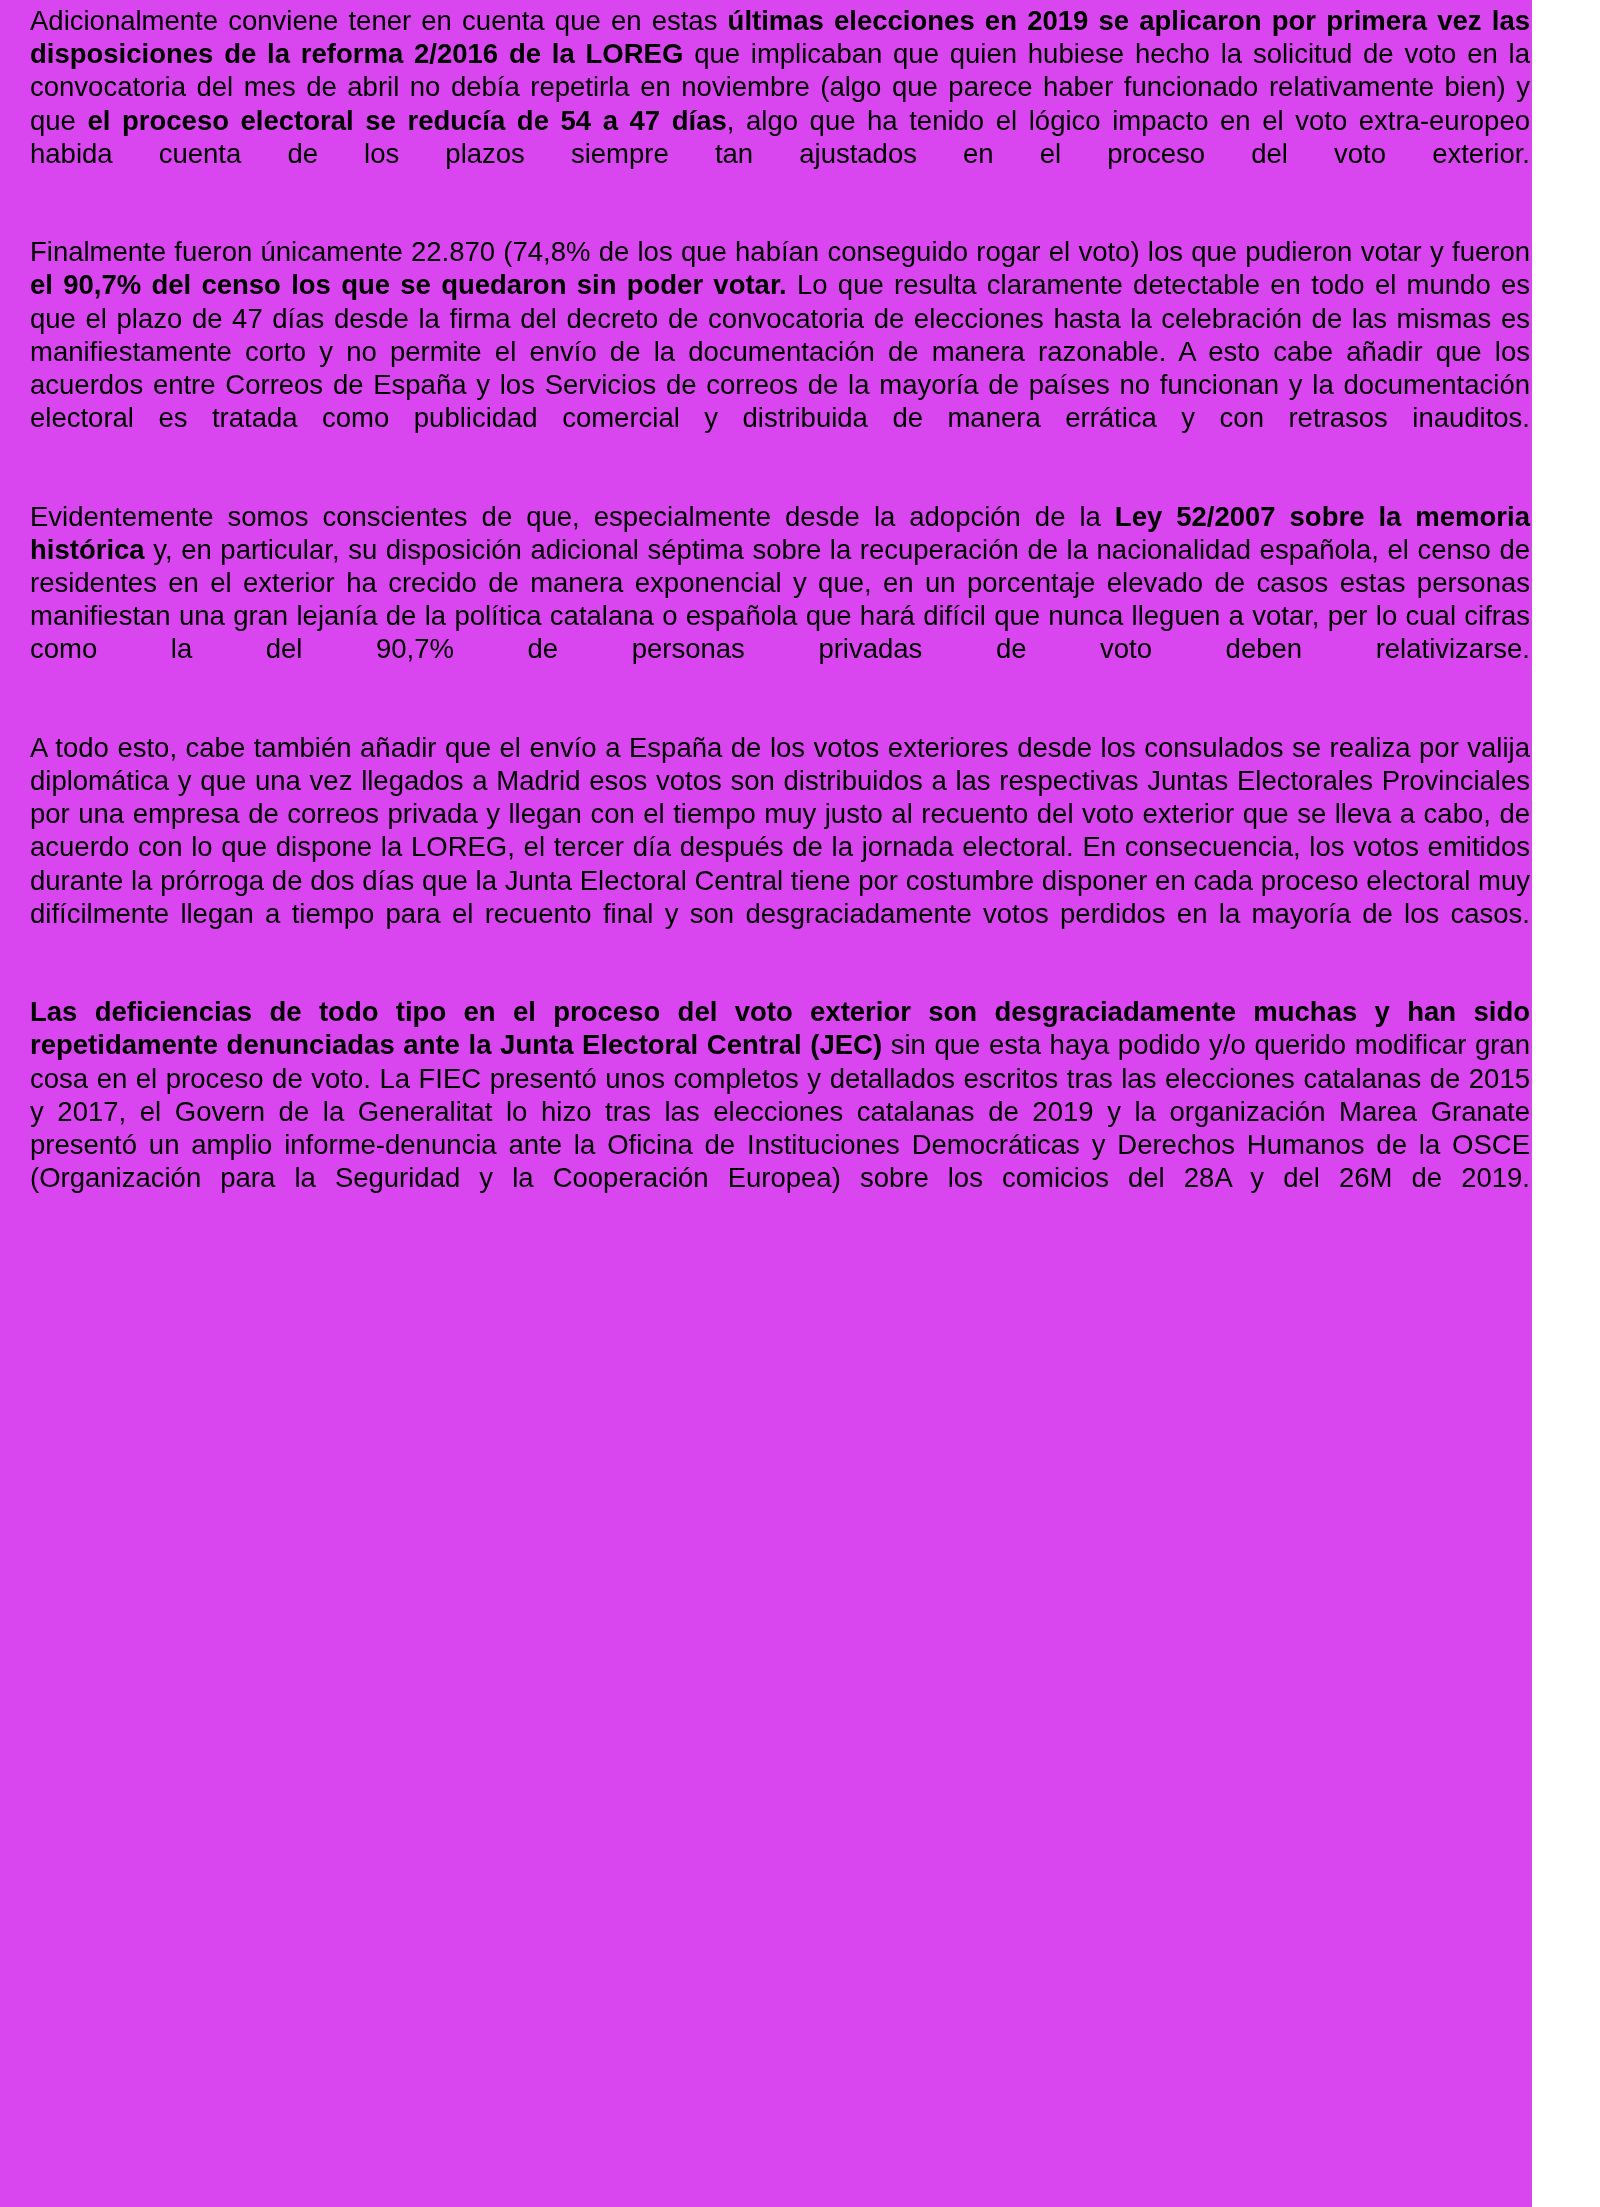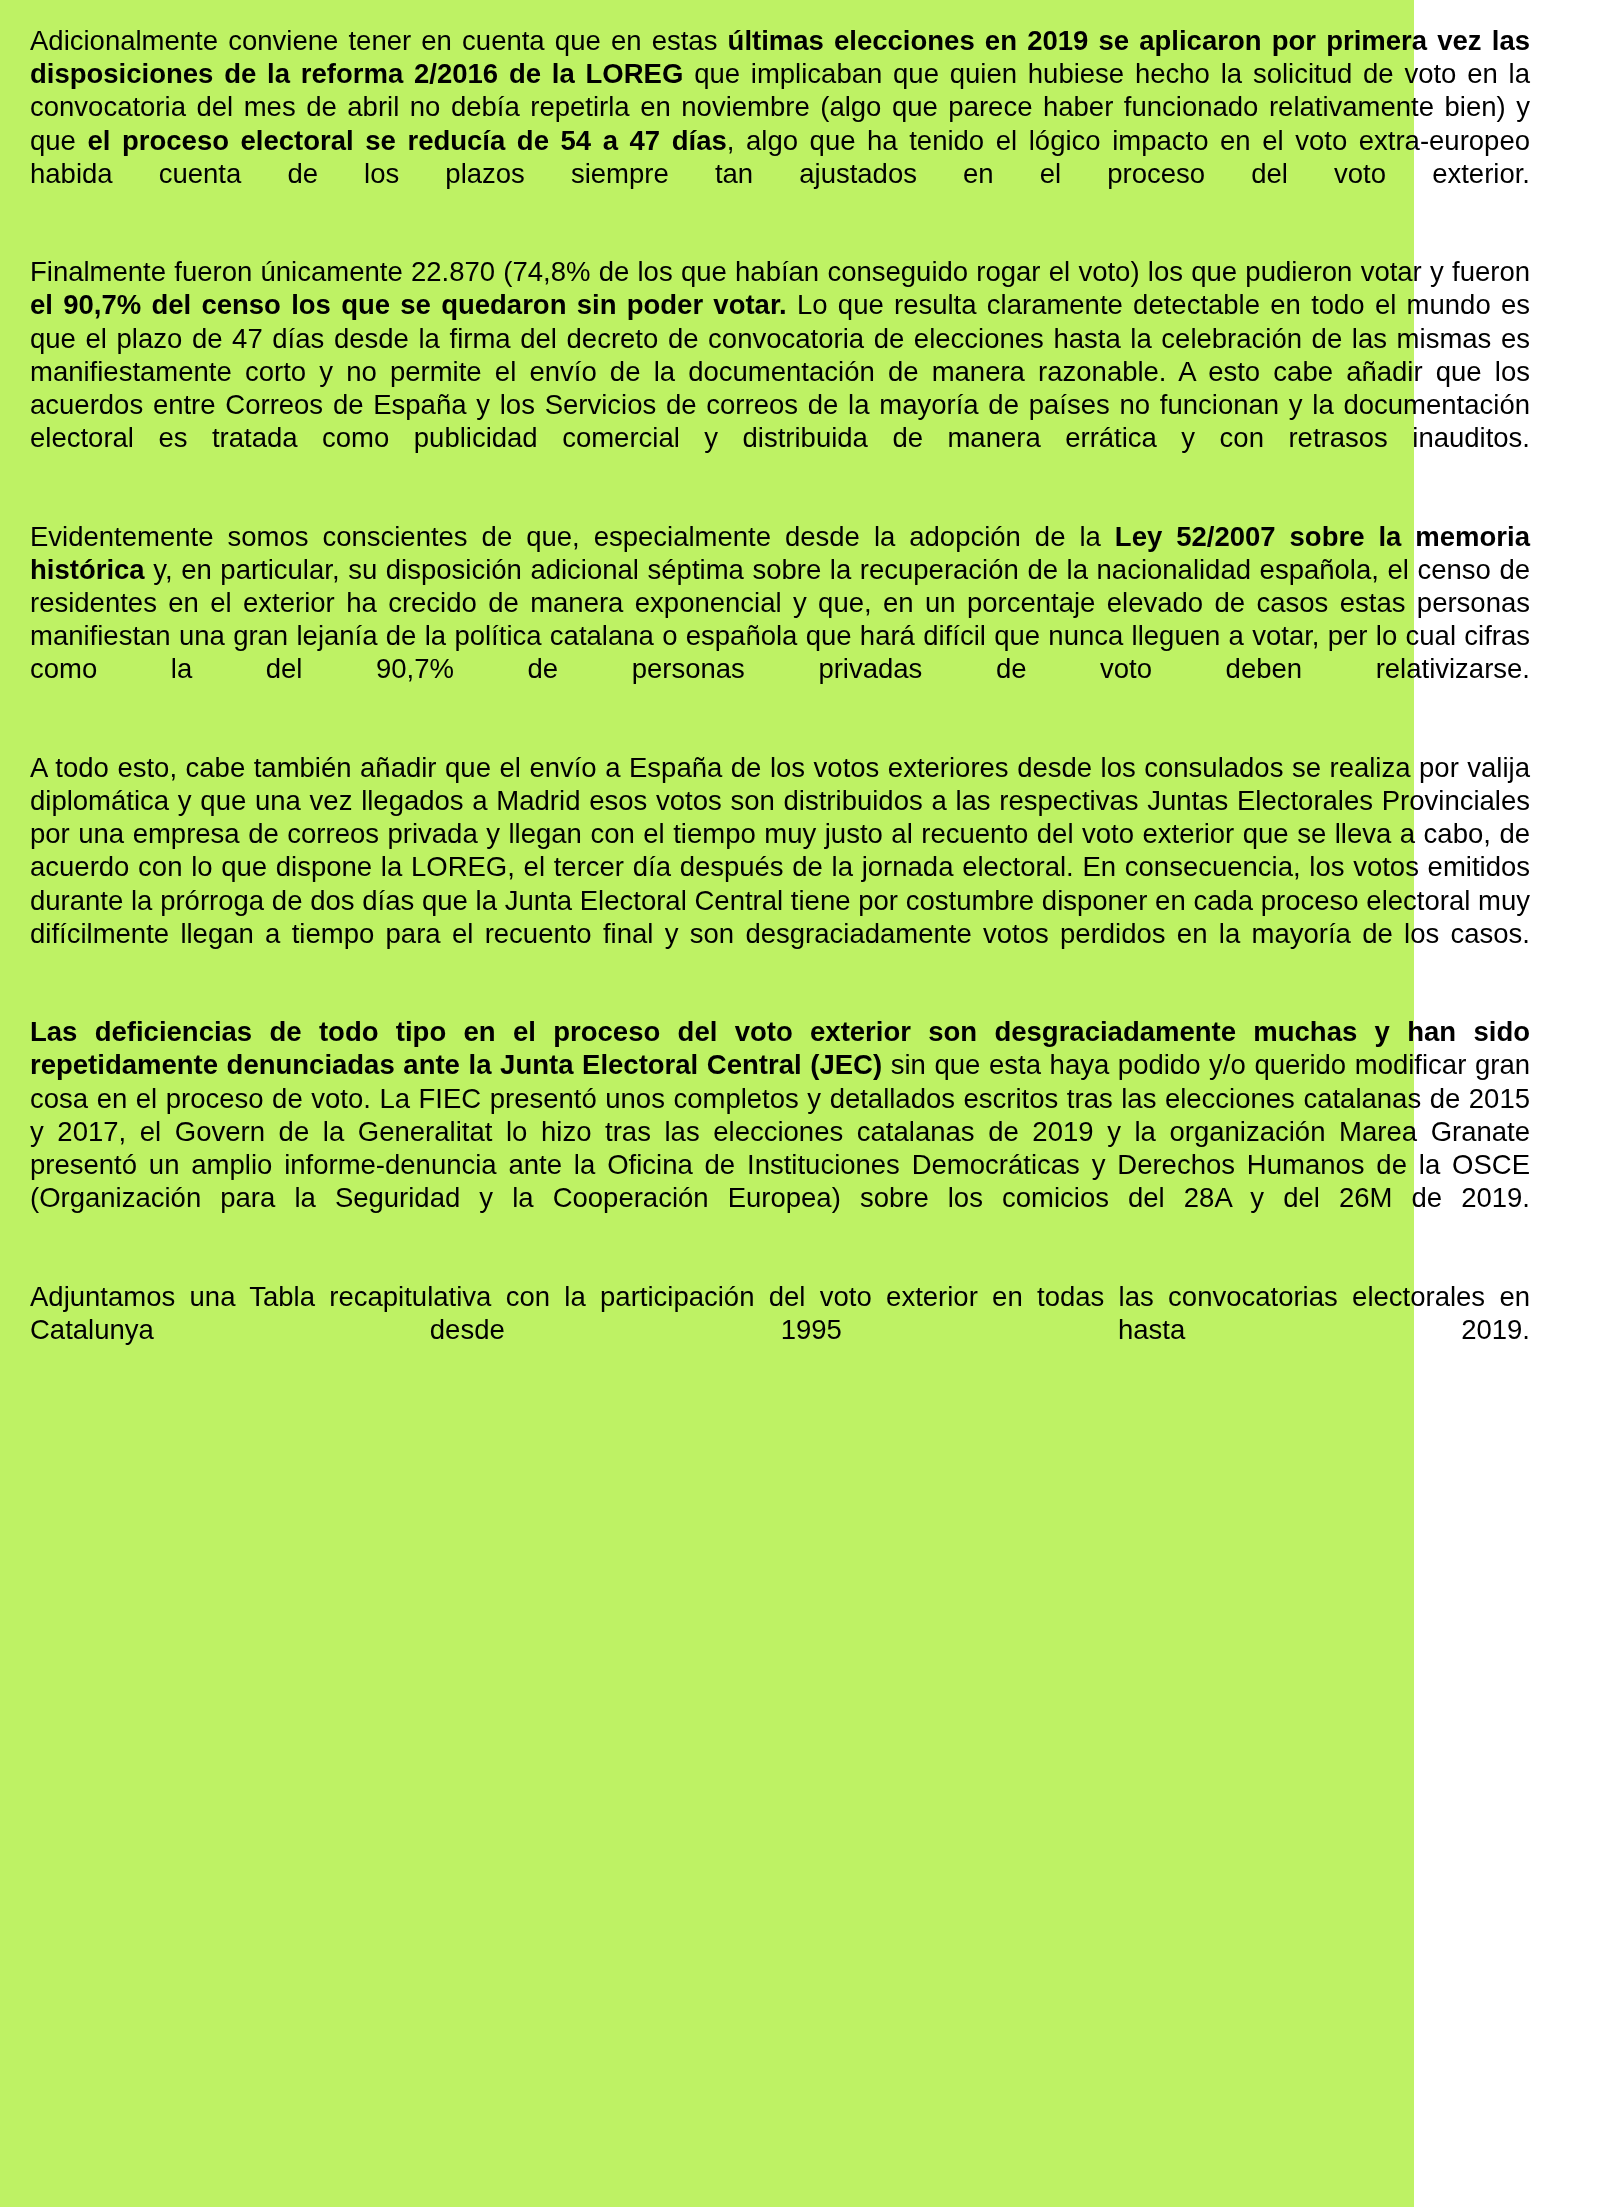--- a/index.html
+++ b/index.html
@@ -10,24 +10,24 @@
   }
   body {
     width: 1600px;
     height: 2207px;
     font-family: "Liberation Sans", sans-serif;
     color: #000000;
     -webkit-font-smoothing: antialiased;
   }
   .page {
     box-sizing: border-box;
-    width: 1414px;
+    width: 1532px;
     height: 2207px;
-    padding: 24px 70px 0 30px;
-    background: #bef264;
+    padding: 4px 70px 0 30px;
+    background: #d946ef;
     position: relative;
   }
   .doc-body {
     width: 1500px;
   }
   p.para {
     margin: 0 0 32px 0;
     font-size: 27.5px;
     line-height: 33.2px;
     text-align: justify;
@@ -57,16 +57,15 @@
 <body>
 
 <div class="page">
   <article class="doc-body">
 
     <p class="para"><span>Adicionalmente conviene tener en cuenta que en estas </span><b>últimas elecciones en 2019 se aplicaron por primera vez las disposiciones de la reforma 2/2016 de la LOREG</b><span> que implicaban que quien hubiese hecho la solicitud de voto en la convocatoria del mes de abril no debía repetirla en noviembre (algo que parece haber funcionado relativamente bien) y que </span><b>el proceso electoral se reducía de 54 a 47 días</b><span>, algo que ha tenido el lógico impacto en el voto extra-europeo habida cuenta de los plazos siempre tan ajustados en el proceso del voto exterior.</span></p>
     <p class="para"><span>Finalmente fueron únicamente 22.870 (74,8% de los que habían conseguido rogar el voto) los que pudieron votar y fueron </span><b>el 90,7% del censo los que se quedaron sin poder votar.</b><span> Lo que resulta claramente detectable en todo el mundo es que el plazo de 47 días desde la firma del decreto de convocatoria de elecciones hasta la celebración de las mismas es manifiestamente corto y no permite el envío de la documentación de manera razonable. A esto cabe añadir que los acuerdos entre Correos de España y los Servicios de correos de la mayoría de países no funcionan y la documentación electoral es tratada como publicidad comercial y distribuida de manera errática y con retrasos inauditos.</span></p>
     <p class="para"><span>Evidentemente somos conscientes de que, especialmente desde la adopción de la </span><b>Ley 52/2007 sobre la memoria histórica</b><span> y, en particular, su disposición adicional séptima sobre la recuperación de la nacionalidad española, el censo de residentes en el exterior ha crecido de manera exponencial y que, en un porcentaje elevado de casos estas personas manifiestan una gran lejanía de la política catalana o española que hará difícil que nunca lleguen a votar, per lo cual cifras como la del 90,7% de personas privadas de voto deben relativizarse.</span></p>
     <p class="para"><span>A todo esto, cabe también añadir que el envío a España de los votos exteriores desde los consulados se realiza por valija diplomática y que una vez llegados a Madrid esos votos son distribuidos a las respectivas Juntas Electorales Provinciales por una empresa de correos privada y llegan con el tiempo muy justo al recuento del voto exterior que se lleva a cabo, de acuerdo con lo que dispone la LOREG, el tercer día después de la jornada electoral. En consecuencia, los votos emitidos durante la prórroga de dos días que la Junta Electoral Central tiene por costumbre disponer en cada proceso electoral muy difícilmente llegan a tiempo para el recuento final y son desgraciadamente votos perdidos en la mayoría de los casos.</span></p>
     <p class="para"><b>Las deficiencias de todo tipo en el proceso del voto exterior son desgraciadamente muchas y han sido repetidamente denunciadas ante la Junta Electoral Central (JEC)</b><span> sin que esta haya podido y/o querido modificar gran cosa en el proceso de voto. La FIEC presentó unos completos y detallados escritos tras las elecciones catalanas de 2015 y 2017, el Govern de la Generalitat lo hizo tras las elecciones catalanas de 2019 y la organización Marea Granate presentó un amplio informe-denuncia ante la Oficina de Instituciones Democráticas y Derechos Humanos de la OSCE (Organización para la Seguridad y la Cooperación Europea) sobre los comicios del 28A y del 26M de 2019.</span></p>
-    <p class="para"><span>Adjuntamos una Tabla recapitulativa con la participación del voto exterior en todas las convocatorias electorales en Catalunya desde 1995 hasta 2019.</span></p>
 
   </article>
 </div>
 
 </body></html>

